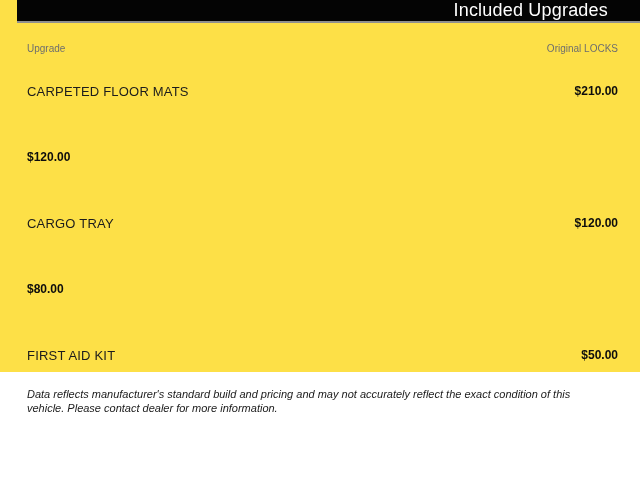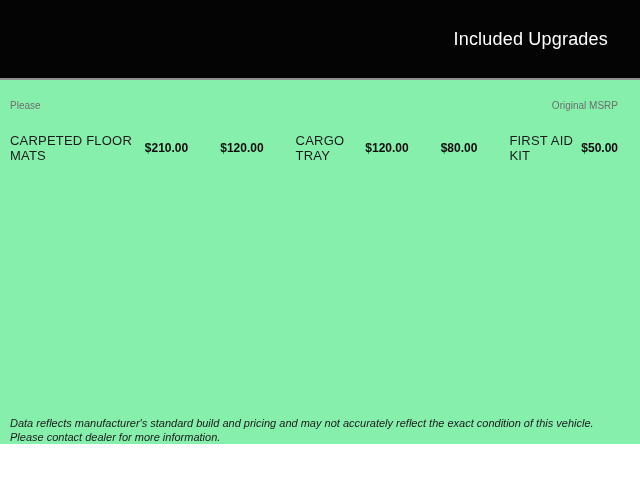--- a/index.html
+++ b/index.html
@@ -3,24 +3,25 @@
 <meta charset="utf-8">
 <style>
   * { margin: 0; padding: 0; box-sizing: border-box; }
   html, body {
     width: 640px; height: 480px;
     background: #ffffff;
     font-family: "Liberation Sans", "DejaVu Sans", sans-serif;
     overflow: hidden;
   }
   .page {
-    width: 640px; height: 444px;
-    background: #86efac;
+    width: 640px; height: 372px;
+    background: #fde047;
     display: flex;
     flex-direction: column;
+    padding-left: 17px;
   }
   .header-bar {
     height: 80px;
     background: #040404;
     border-bottom: 2px solid #8f8f8f;
     display: flex;
     align-items: center;
     justify-content: flex-end;
     padding-right: 32px;
   }
@@ -42,21 +43,21 @@
     align-items: center;
     justify-content: space-between;
     padding-left: 10px;
     padding-right: 22px;
   }
   .col-header {
     color: #6e6e6e;
     font-size: 10px;
     font-weight: 400;
   }
-  .table-body { display: flex; flex-direction: row; }
+  .table-body { display: flex; flex-direction: column; }
   .upgrade-row {
     height: 66px;
     display: flex;
     align-items: center;
     justify-content: space-between;
     padding-left: 10px;
     padding-right: 22px;
   }
   .upgrade-name {
     color: #1c1c1c;
@@ -83,22 +84,22 @@
 <body>
 
 <div class="page">
 
   <header class="header-bar">
     <h1 class="page-title">Included Upgrades</h1>
   </header>
 
   <main class="table-area">
     <div class="col-headers">
-      <span class="col-header">Please</span>
-      <span class="col-header">Original MSRP</span>
+      <span class="col-header">Upgrade</span>
+      <span class="col-header">Original LOCKS</span>
     </div>
 
     <div class="table-body" id="table-body">
       <div class="upgrade-row">
         <span class="upgrade-name">CARPETED FLOOR MATS</span>
         <span class="upgrade-price">$210.00</span>
       </div>
 
       <div class="upgrade-row">
         <span class="upgrade-price">$120.00</span>

